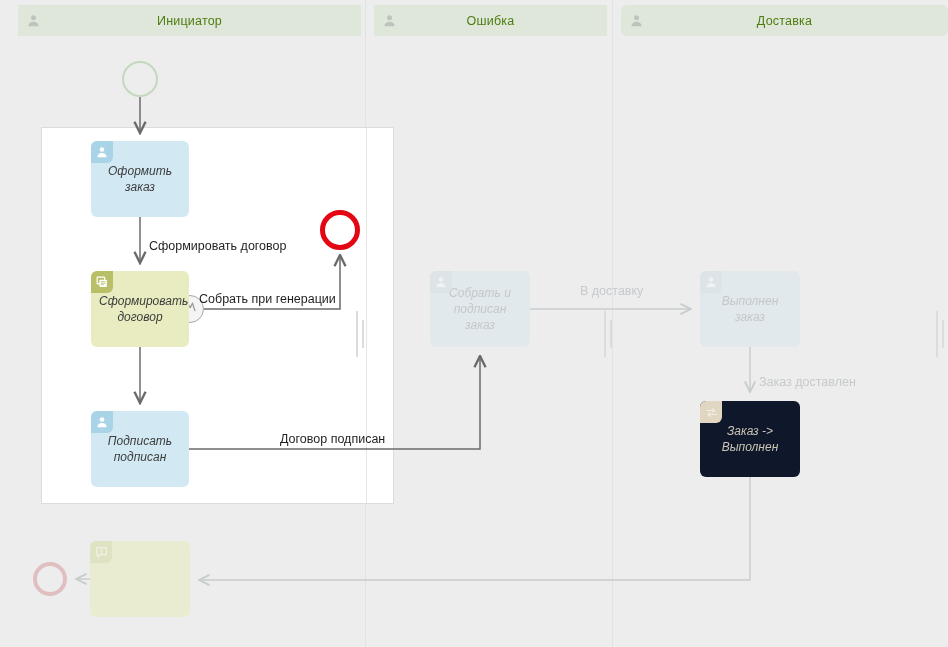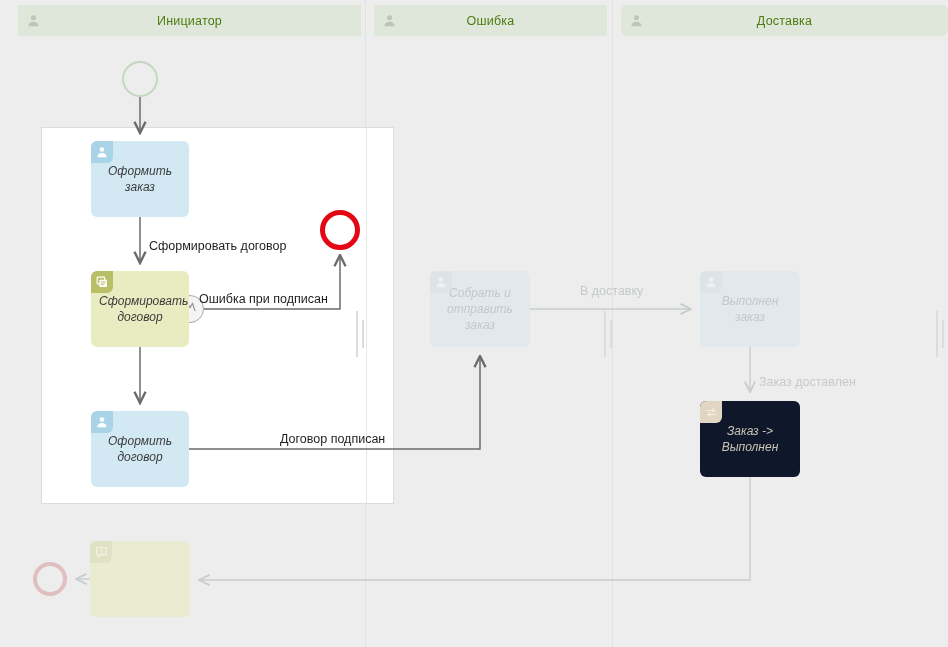--- a/index.html
+++ b/index.html
@@ -265,31 +265,31 @@
     <span class="nlabel">Сформировать договор</span>
   </div>
 
   <div class="node task-user" style="left:91px;top:411px;width:98px;height:76px;">
     <span class="node-icon">
       <svg width="12" height="12" viewBox="0 0 16 16">
           <circle cx="8" cy="4.6" r="3.1" fill="currentColor"></circle>
           <path d="M1.8 15c0-3.6 2.8-5.6 6.2-5.6S14.2 11.4 14.2 15z" fill="currentColor"></path>
         </svg>
     </span>
-    <span class="nlabel">Оформить договор</span>
+    <span class="nlabel">Подписать подписан</span>
   </div>
 
   <div class="node task-user faded" style="left:430px;top:271px;width:100px;height:76px;">
     <span class="node-icon">
       <svg width="12" height="12" viewBox="0 0 16 16">
           <circle cx="8" cy="4.6" r="3.1" fill="currentColor"></circle>
           <path d="M1.8 15c0-3.6 2.8-5.6 6.2-5.6S14.2 11.4 14.2 15z" fill="currentColor"></path>
         </svg>
     </span>
-    <span class="nlabel">Собрать и отправить заказ</span>
+    <span class="nlabel">Собрать и подписан заказ</span>
   </div>
 
   <div class="node task-user faded" style="left:700px;top:271px;width:100px;height:76px;">
     <span class="node-icon">
       <svg width="12" height="12" viewBox="0 0 16 16">
           <circle cx="8" cy="4.6" r="3.1" fill="currentColor"></circle>
           <path d="M1.8 15c0-3.6 2.8-5.6 6.2-5.6S14.2 11.4 14.2 15z" fill="currentColor"></path>
         </svg>
     </span>
     <span class="nlabel">Выполнен заказ</span>
@@ -310,18 +310,18 @@
       <svg width="13" height="13" viewBox="0 0 16 16">
         <path d="M2 2h12v8.6H6.6L3.6 13.6V10.6H2z" fill="none" stroke="currentColor" stroke-width="1.5" stroke-linejoin="round"></path>
         <path d="M8 4.4v3.1" stroke="currentColor" stroke-width="1.5" stroke-linecap="round"></path>
         <circle cx="8" cy="9.1" r="0.85" fill="currentColor"></circle>
       </svg>
     </span>
     <span class="nlabel"></span>
   </div>
 
   <div class="flow-label active onwhite" style="left:147px;top:239px;">Сформировать договор</div>
-  <div class="flow-label active" style="left:199px;top:292px;">Ошибка при подписан</div>
+  <div class="flow-label active" style="left:199px;top:292px;">Собрать при генерации</div>
   <div class="flow-label active" style="left:280px;top:432px;">Договор подписан</div>
   <div class="flow-label faded" style="left:580px;top:284px;">В доставку</div>
   <div class="flow-label faded" style="left:759px;top:375px;">Заказ доставлен</div>
 
 </div>
 
 </body></html>

